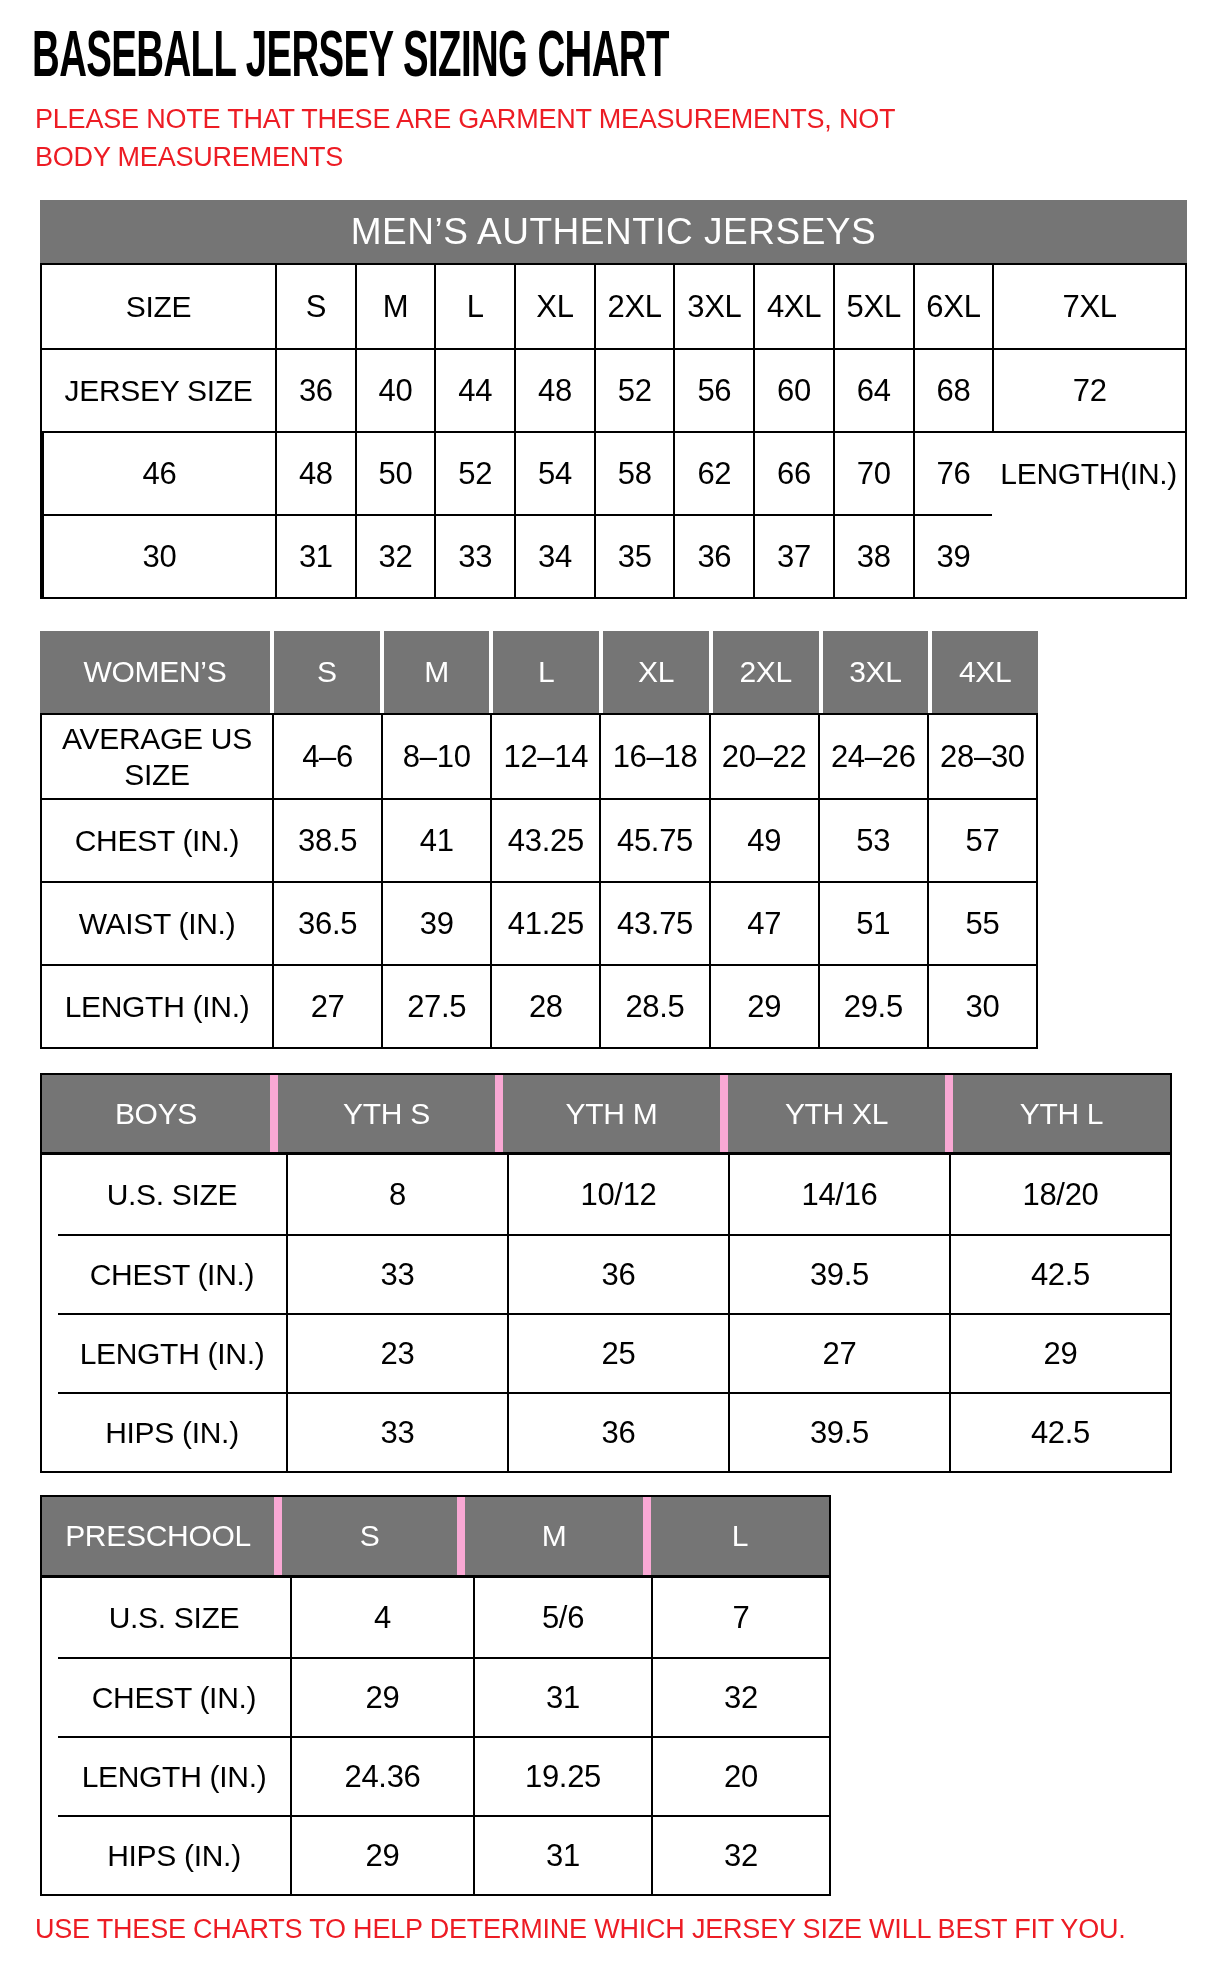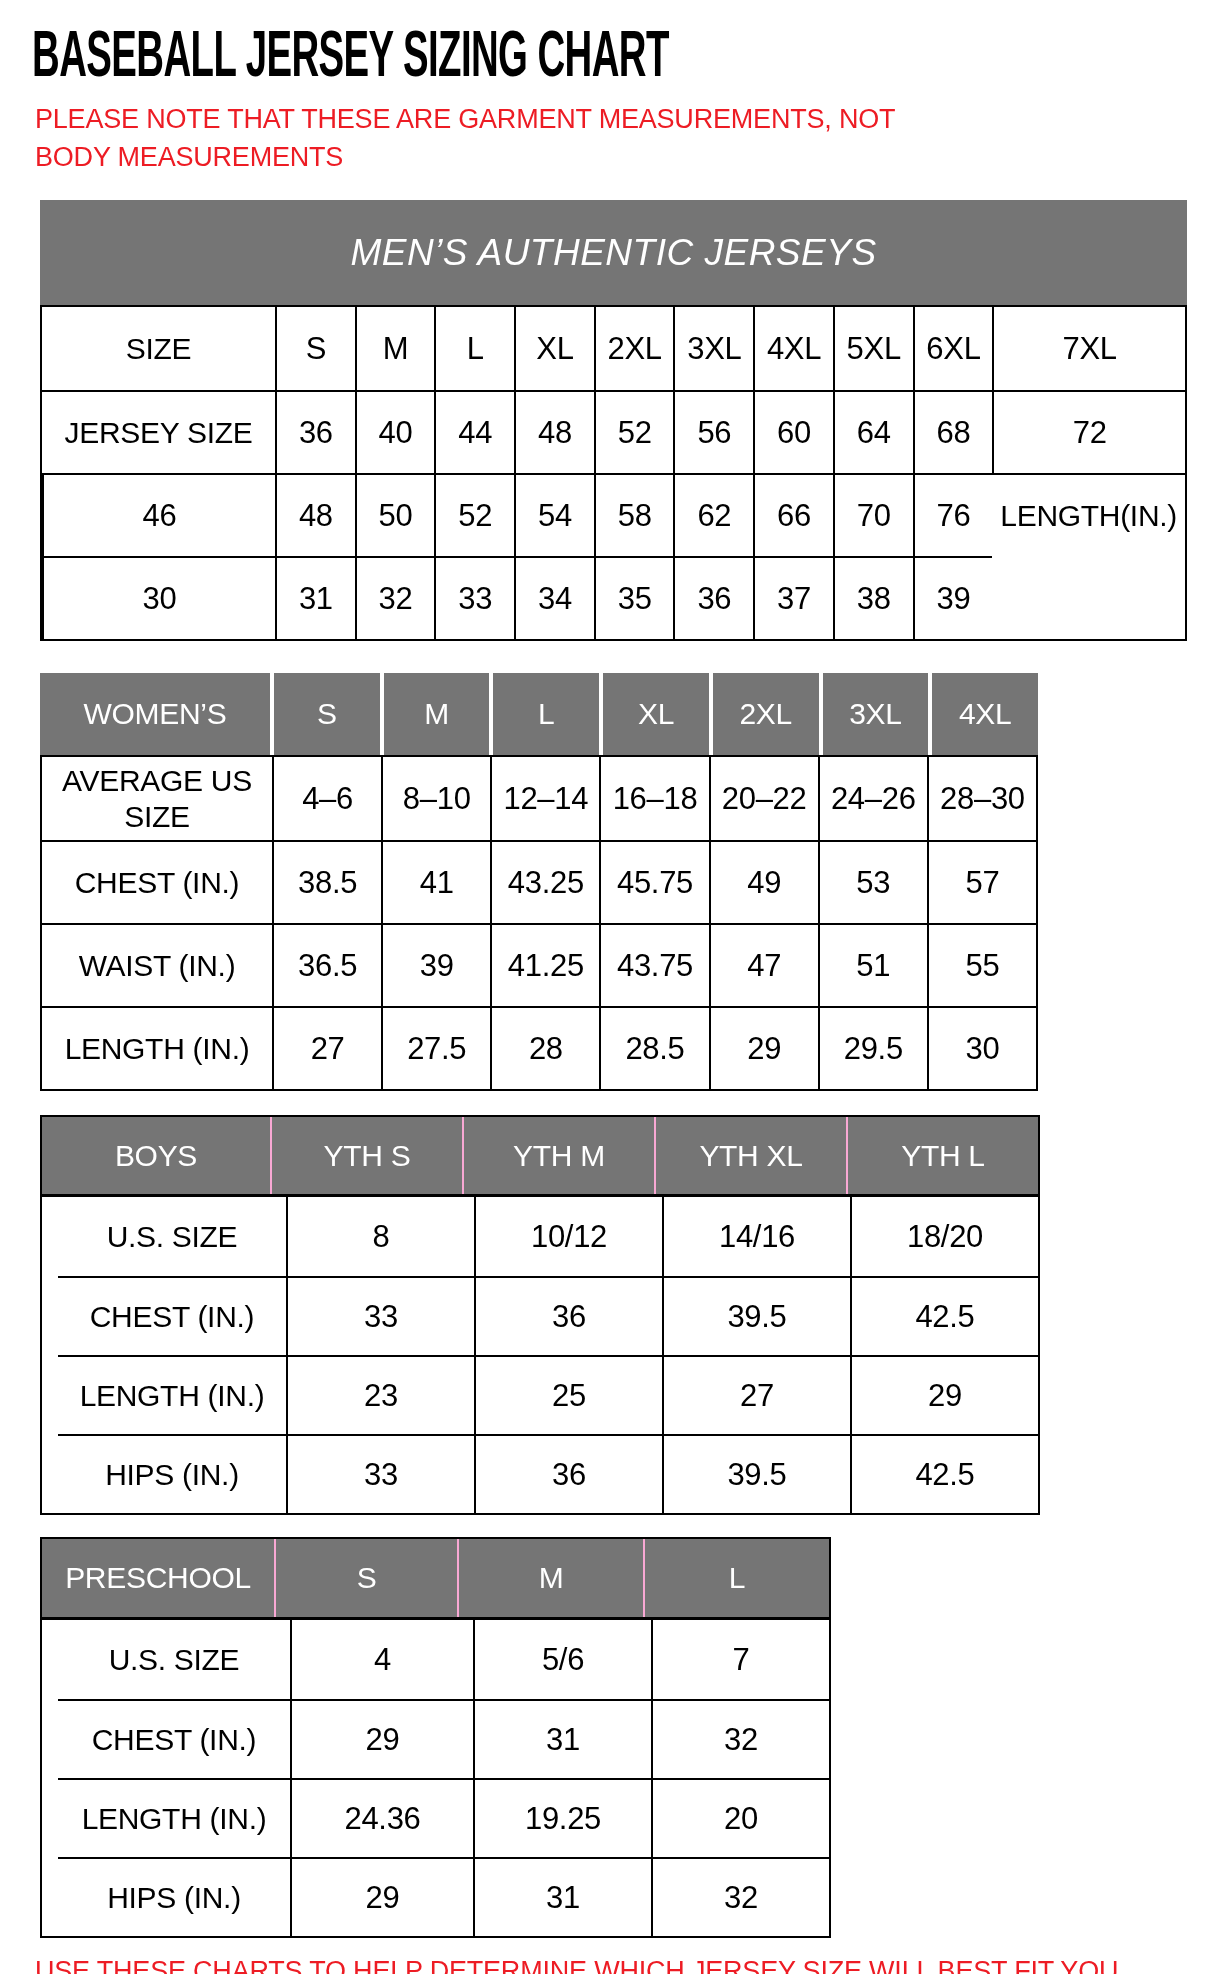--- a/index.html
+++ b/index.html
@@ -13,49 +13,49 @@
     font-size:64px; font-weight:bold; letter-spacing:-1px; white-space:nowrap;
     transform:scaleX(0.60); transform-origin:left center; color:#000;
   }
   .note {
     margin:18px 0 0 35px; max-width:900px;
     font-size:27px; line-height:38px; letter-spacing:-0.2px;
     color:var(--red);
   }
   .tbl { margin-left:40px; }
   .banner {
-    height:105px; background:var(--gray); color:#fff;
+    height:63px; background:var(--gray); color:#fff;
     display:flex; align-items:center; justify-content:center;
-    font-size:37px; letter-spacing:0.5px;font-style:italic;
+    font-size:37px; letter-spacing:0.5px;
   }
   .hdr { display:grid; }
   .hdr .hc {
     background:var(--gray); color:#fff; font-size:30px; letter-spacing:-0.3px;
     display:flex; align-items:center; justify-content:center;
   }
   
   .hdr-gap .hc + .hc { border-left:4px solid #fff; }
   
   .hdr-line { border:2px solid #000; border-bottom:3px solid #000; }
-  .hdr-line .hc + .hc { border-left:2px solid #f9a8d4; }
+  .hdr-line .hc + .hc { border-left:8px solid #f9a8d4; }
   .body { display:grid; border:2px solid #000; background:#fff; }
   .body.no-top { border-top:none;padding-left:16px; }
   .c {
     display:flex; align-items:center; justify-content:center; text-align:center;
     font-size:31px; letter-spacing:-0.3px; line-height:36px; padding:0 8px;
     box-sizing:border-box; color:#000;
   }
   .c.lbl { font-size:30px; }
   .c.bl { border-left:2px solid #000; }
   .c.bt { border-top:2px solid #000; }
 
   
   .mens      { margin-top:24px; width:1147px; }
   .womens    { margin-top:32px; width:998px;  }
-  .boys      { margin-top:24px; width:1000px; }
+  .boys      { margin-top:24px; width:1132px; }
   .preschool { margin-top:22px; width:791px;  }
   .cols-mens      { grid-template-columns:233px repeat(10,1fr); }
   .cols-womens    { grid-template-columns:230px repeat(7,1fr); }
   .cols-boys      { grid-template-columns:228px repeat(4,1fr); }
   .cols-preschool { grid-template-columns:232px 183px 1fr 1fr; }
   .mens      .body { grid-auto-rows:83px; }
   .womens    .hdr  { grid-auto-rows:82px; }
   .womens    .body { grid-auto-rows:83px; }
   .boys      .hdr  { grid-auto-rows:77px; }
   .boys      .body { grid-auto-rows:79px; }

